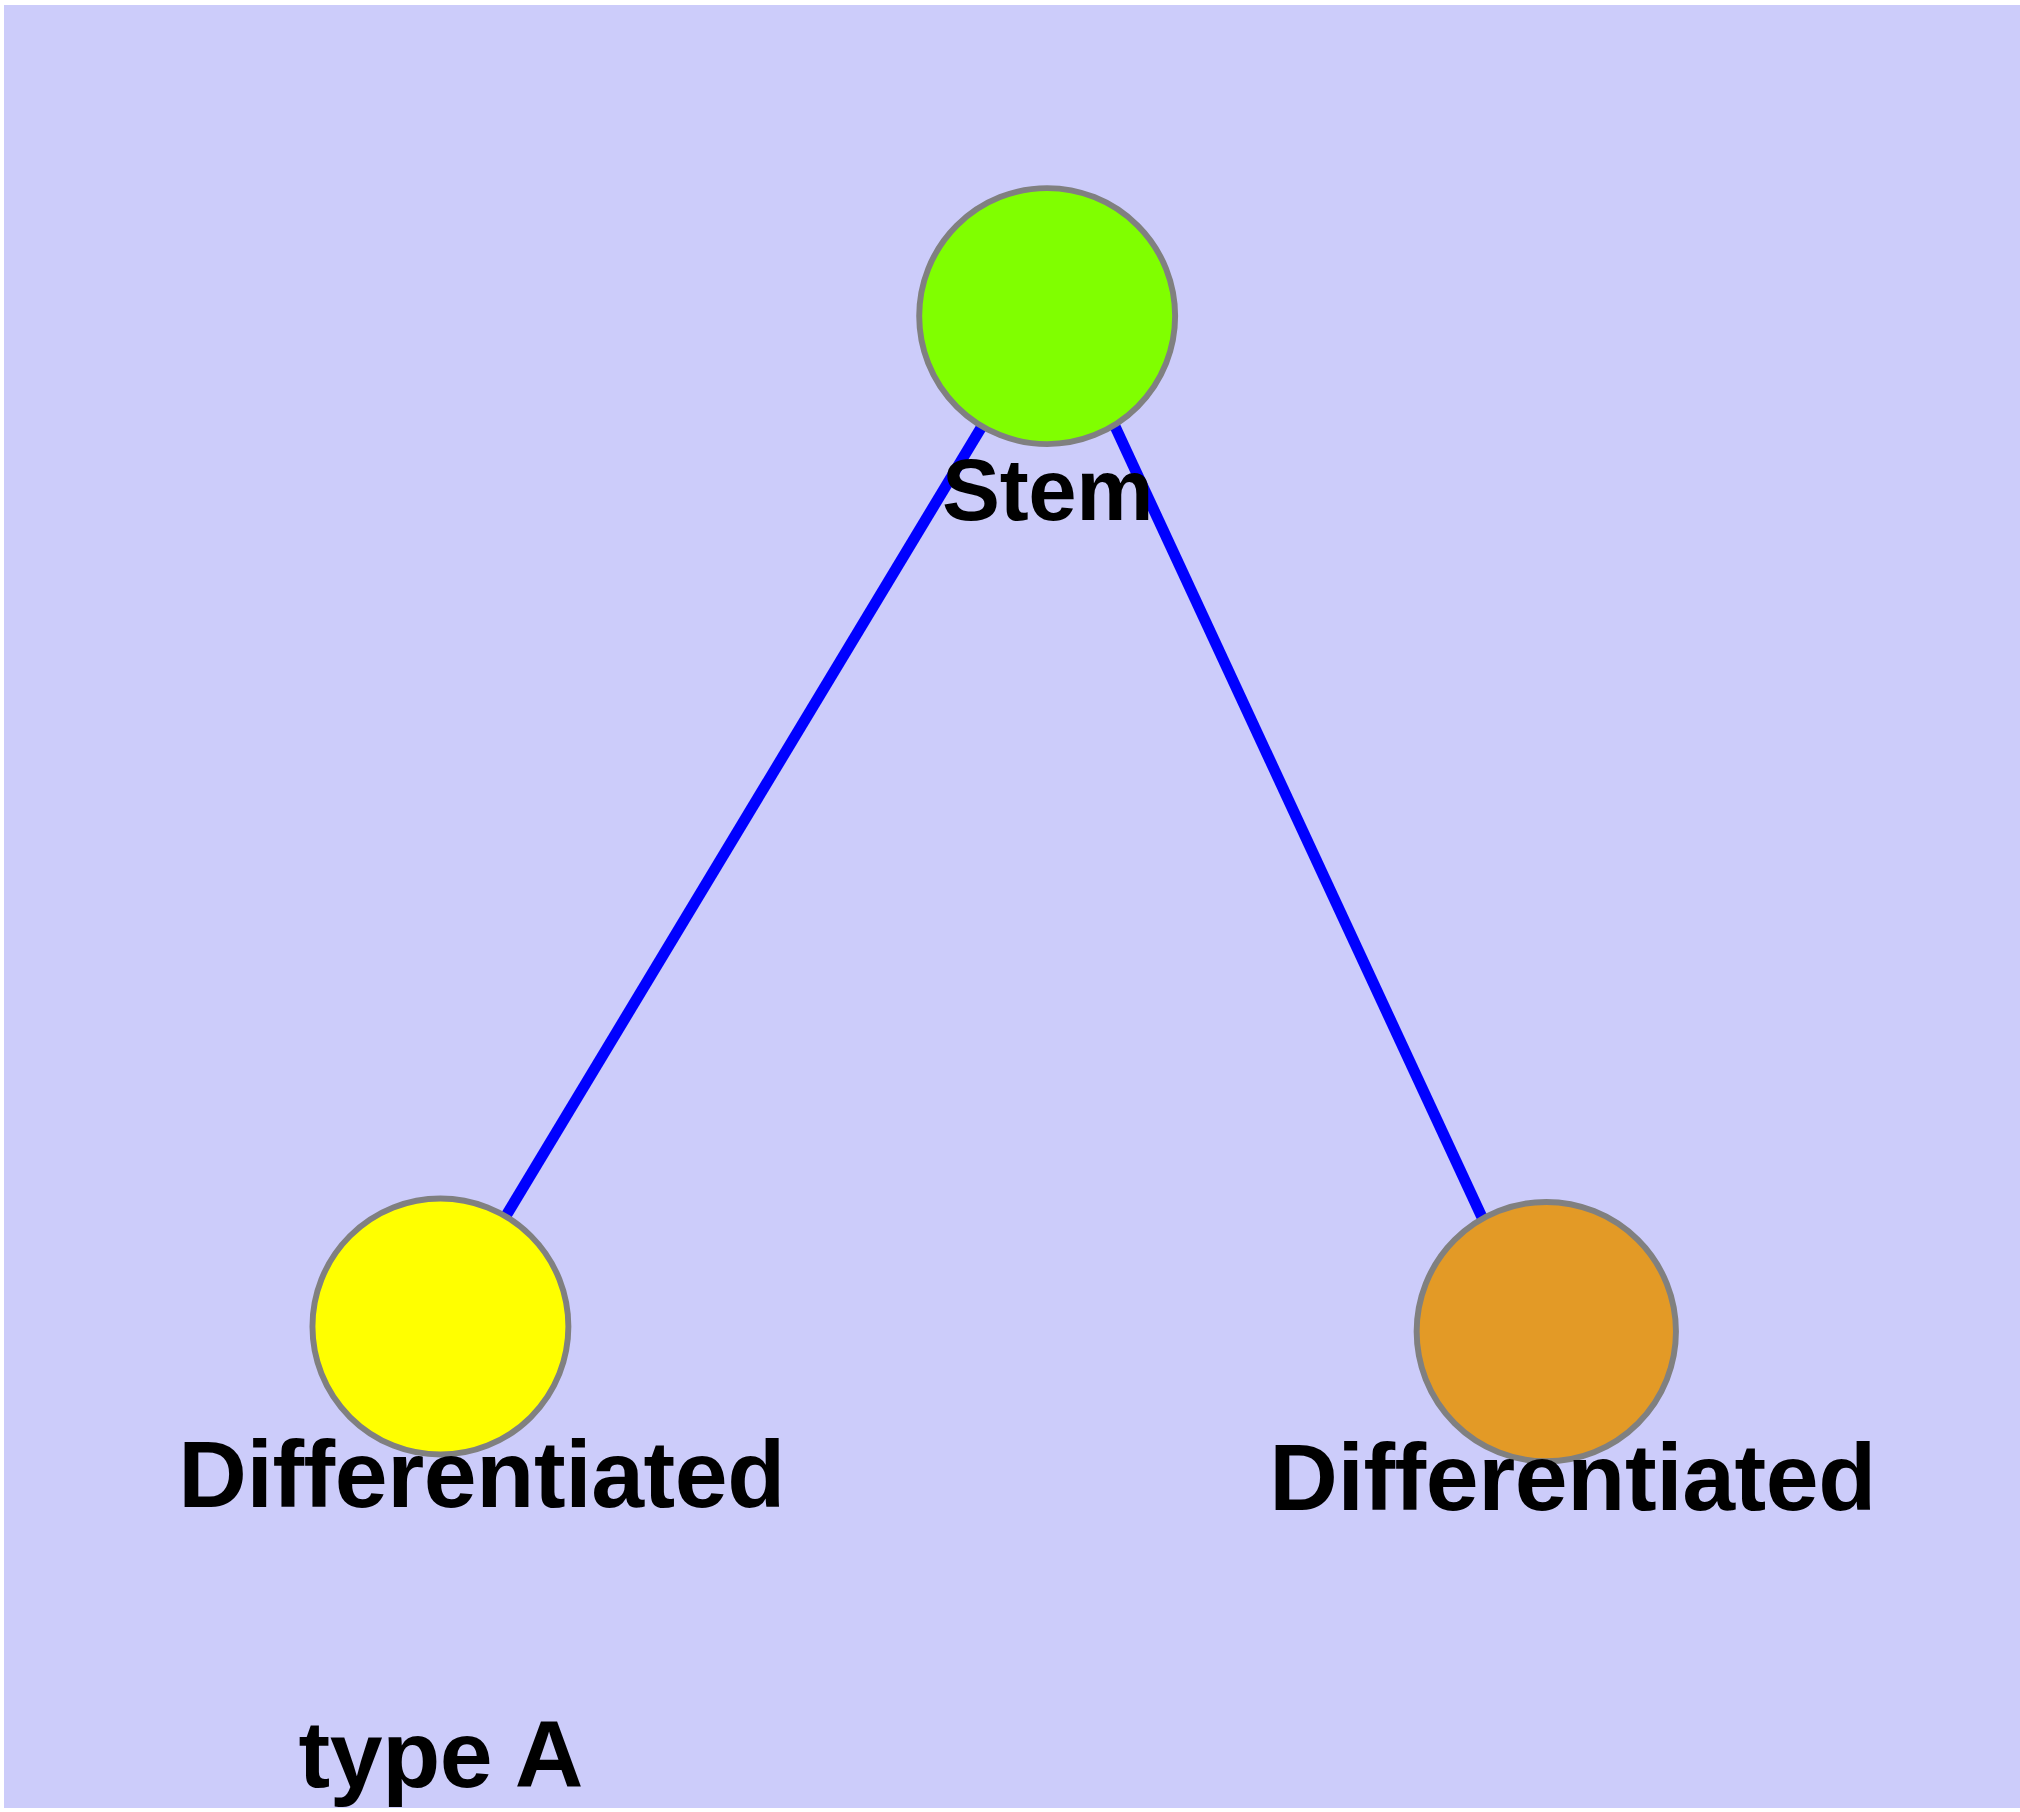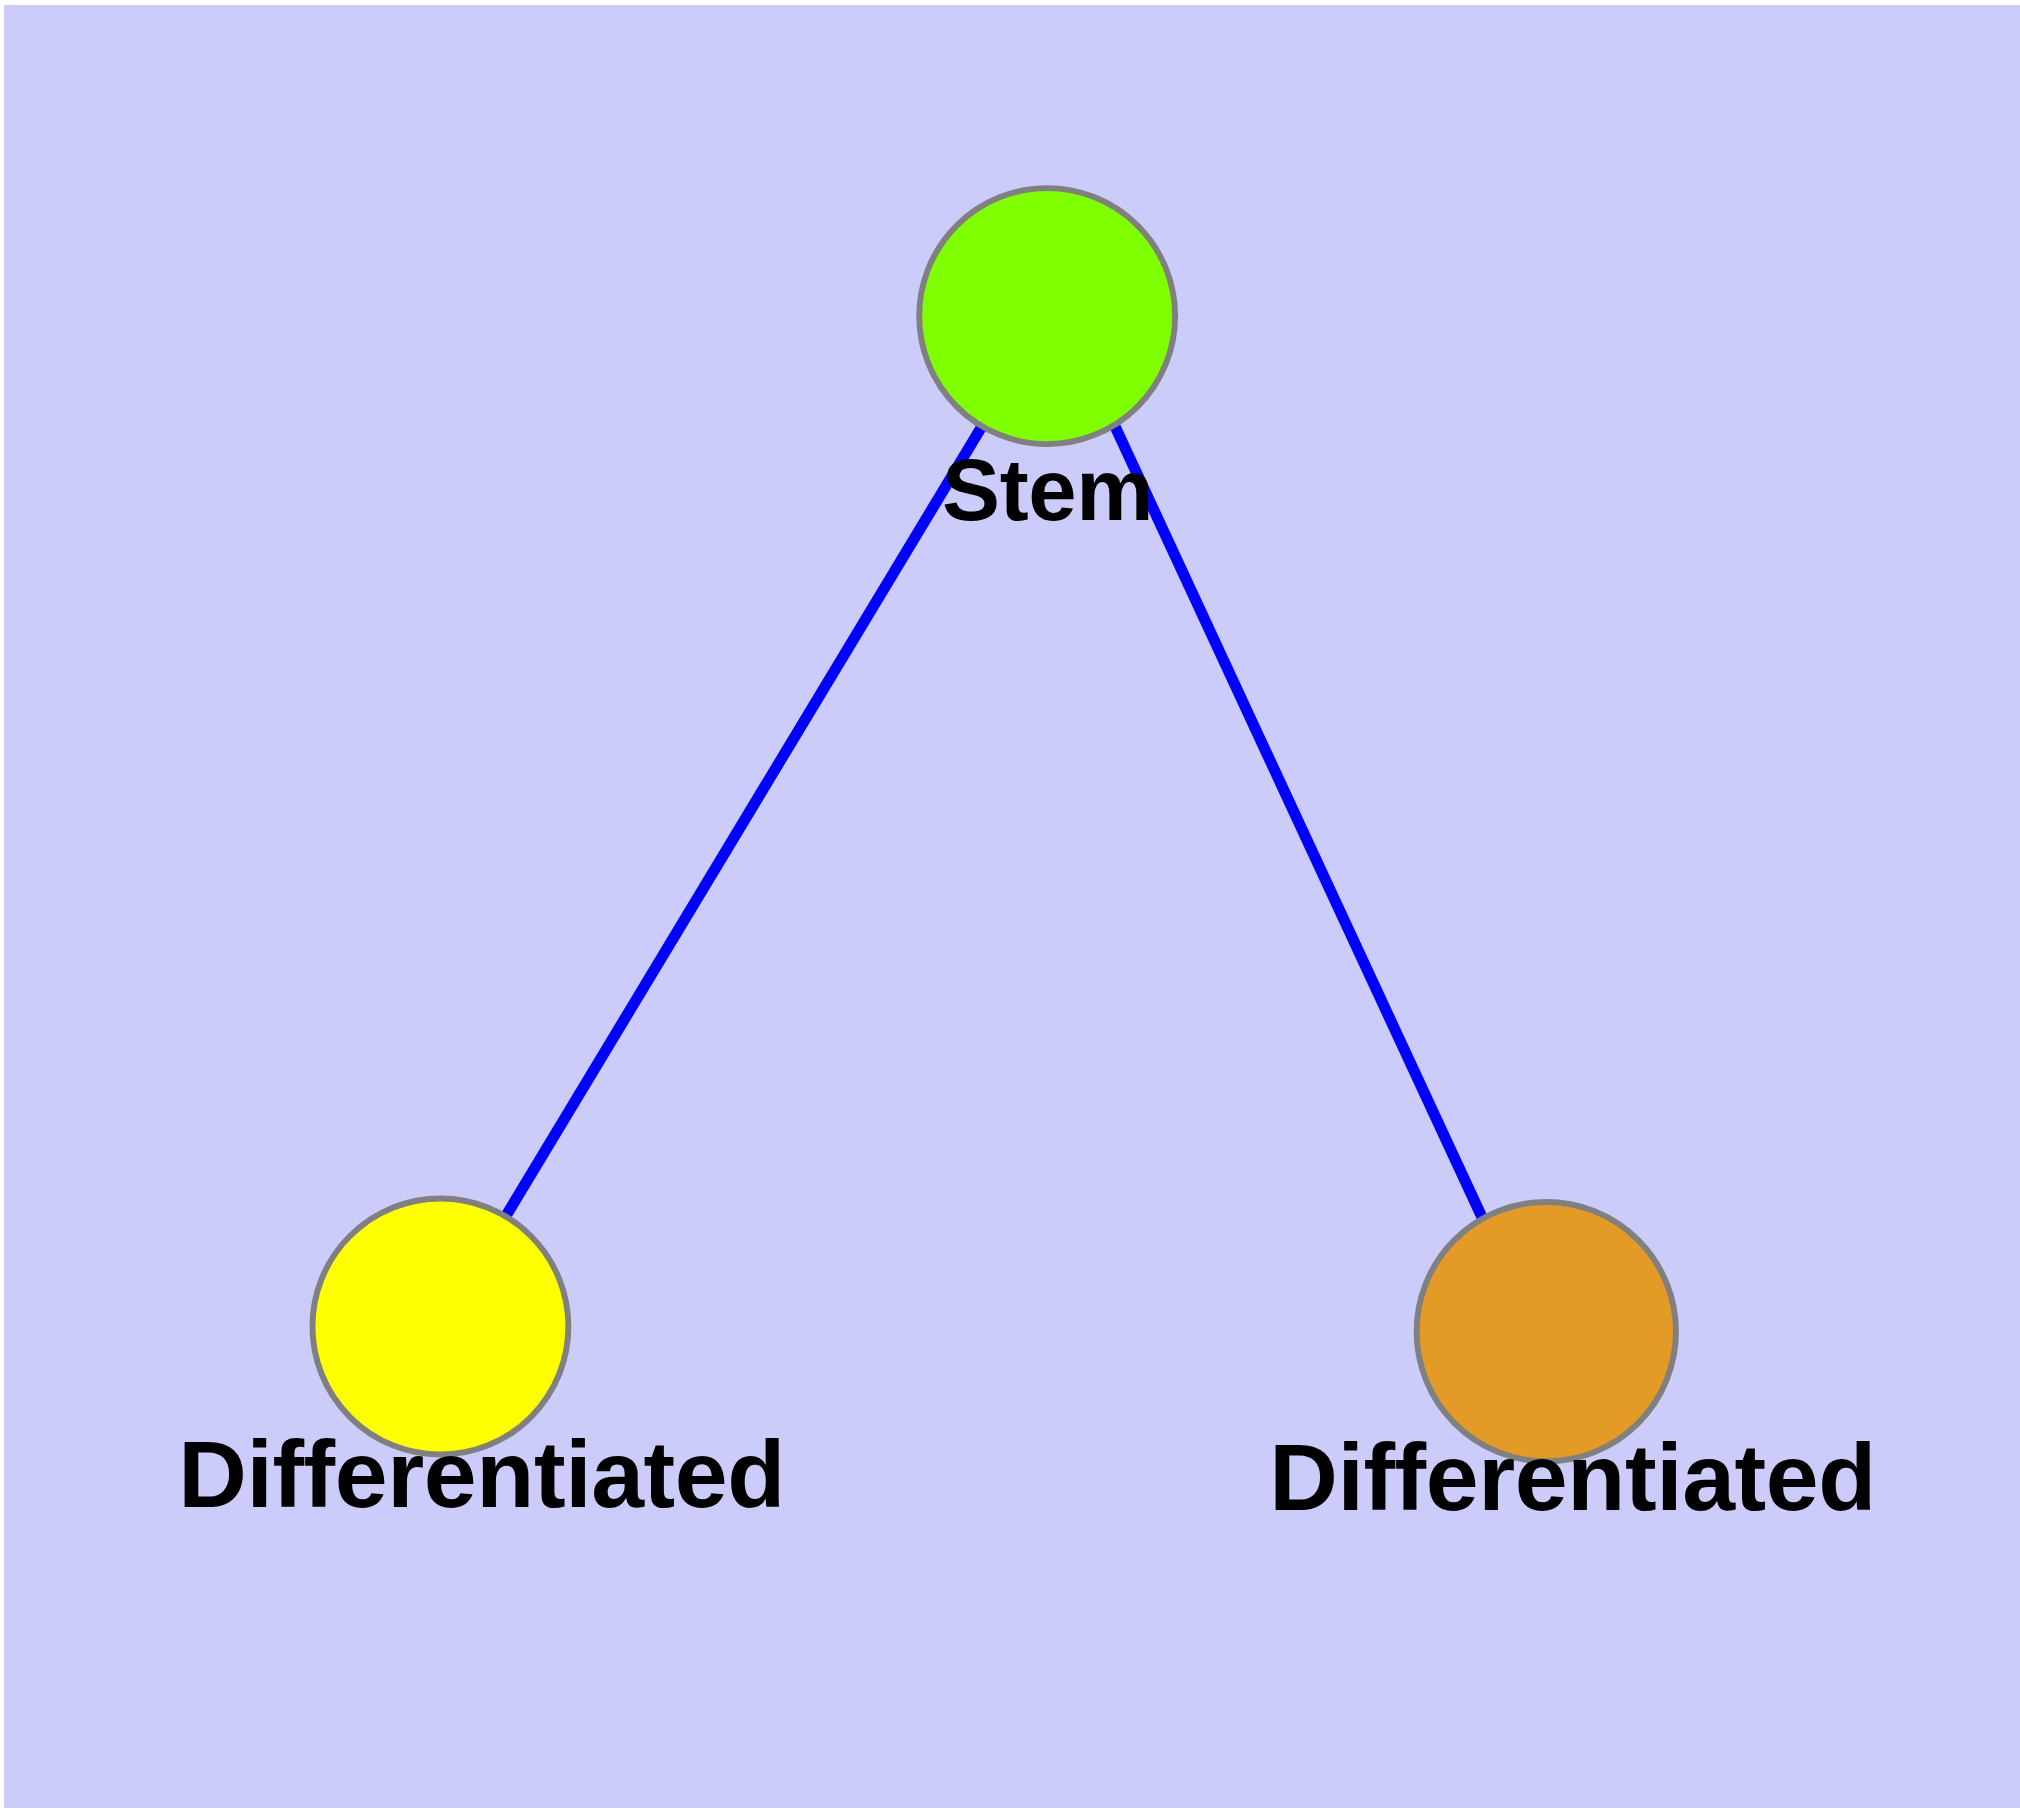--- a/index.html
+++ b/index.html
@@ -81,20 +81,21 @@
         <circle cx="1820" cy="1565" r="153" fill="#e39a26" stroke="#808080" stroke-width="7"></circle>
       </g>
     </svg>
 
     <div class="node-label" id="label-stem">
       <div>Stem</div>
     </div>
 
     <div class="node-label" id="label-a">
       <div>Differentiated</div>
+      <div>type A</div>
     </div>
 
     <div class="node-label" id="label-b">
       <div>Differentiated</div>
     </div>
 
   </div>
 </div>
 
 

